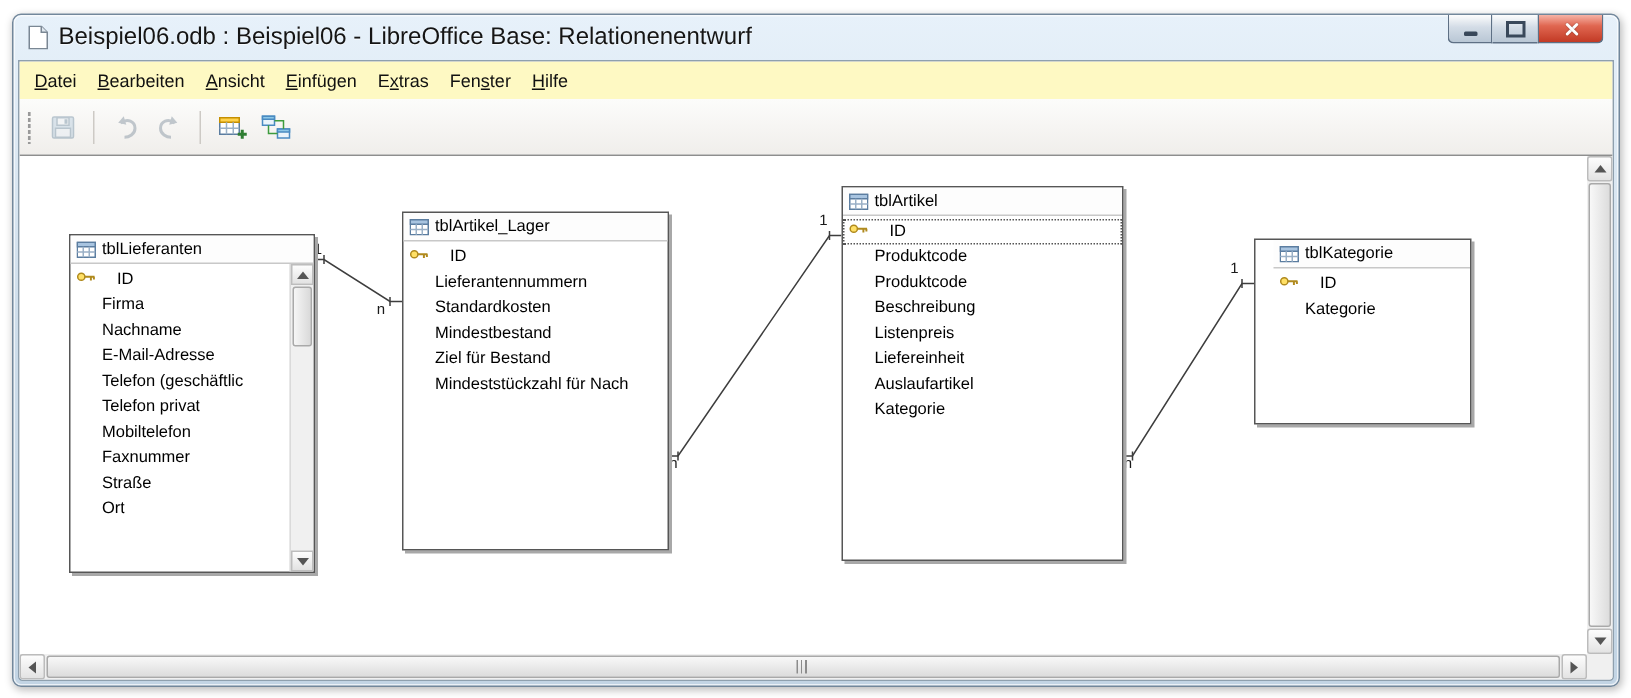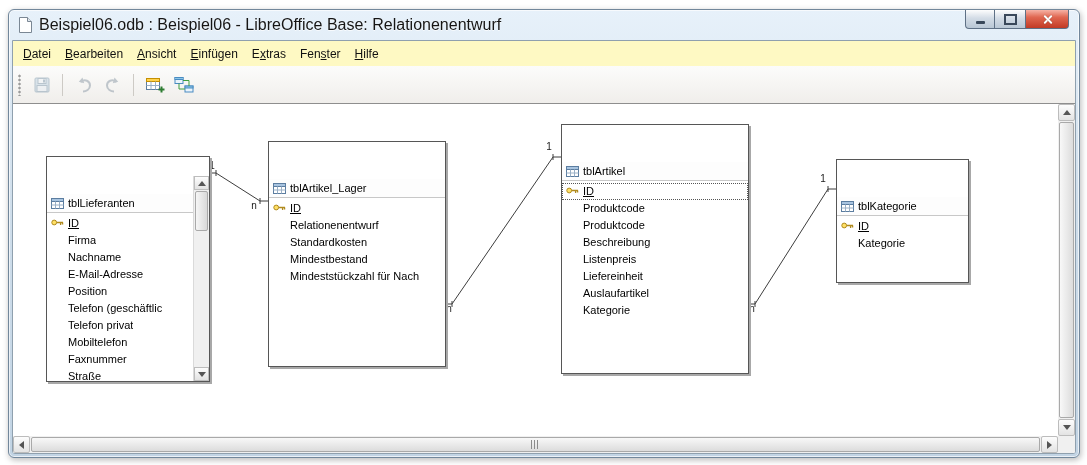--- a/index.html
+++ b/index.html
@@ -50,27 +50,27 @@
   .canvas{flex:1;position:relative;background:#fff;border-top:1px solid #8e8e8e;}
   .design{position:absolute;left:0;top:0;right:17px;bottom:17px;overflow:hidden;}
   .rel-lines{position:absolute;left:0;top:0;width:100%;height:100%;}
   .rline{stroke:#3d3d3d;stroke-width:1;fill:none;}
   .rlabel{font-family:"Liberation Sans",sans-serif;font-size:10px;fill:#1a1a1a;}
 
   
   .table-box{position:absolute;background:#fff;border:1px solid #565656;
     box-shadow:2px 2px 0 #a8a8a8;font-size:11px;overflow:hidden;}
   .tb-header{height:18px;display:flex;align-items:center;gap:4px;padding:0 4px;
-    border-bottom:1px solid #c8c8c8;background:#fdfdfd;white-space:nowrap;margin-top:37px;}
+    border-bottom:1px solid #c8c8c8;background:#fdfdfd;white-space:nowrap;}
   .tb-name{color:#000;}
   .fields{padding-top:2px;}
   .fields.scrolled{margin-right:15px;}
   .field{height:17px;line-height:17px;white-space:nowrap;display:flex;align-items:center;
     overflow:hidden;}
-  .field.key{padding-left:4px;gap:4px;text-decoration:underline;}
+  .field.key{padding-left:4px;gap:14px;}
   .field.plain{padding-left:21px;}
   .field.selected{outline:1px dotted #555;outline-offset:-1px;}
   .fname{overflow:hidden;}
 
   
   .inner-scroll{position:absolute;right:0;top:19px;bottom:0;width:15px;background:#f0f0f0;
     border-left:1px solid #dadada;}
   .isb-btn{position:absolute;left:0;width:15px;height:14px;box-sizing:border-box;
     background:linear-gradient(#fdfdfd,#e2e2e2);border:1px solid #bdbdbd;
     display:flex;align-items:center;justify-content:center;}
@@ -99,21 +99,21 @@
     background:repeating-linear-gradient(90deg,#8c8c8c 0 1px,transparent 1px 3px);}
   .tri-up{width:0;height:0;border-left:4px solid transparent;border-right:4px solid transparent;border-bottom:5px solid #555;}
   .tri-down{width:0;height:0;border-left:4px solid transparent;border-right:4px solid transparent;border-top:5px solid #555;}
   .tri-left{width:0;height:0;border-top:4px solid transparent;border-bottom:4px solid transparent;border-right:5px solid #555;}
   .tri-right{width:0;height:0;border-top:4px solid transparent;border-bottom:4px solid transparent;border-left:5px solid #555;}
 
   
   #t0{left:33px;top:52px;width:162px;height:224px;}
   #t1{left:255px;top:37px;width:176px;height:224px;}
   #t2{left:548px;top:20px;width:186px;height:248px;}
-  #t3{left:823px;top:55px;width:131px;height:122px;}
+  #t3{left:823px;top:55px;width:131px;height:122px;padding-left:12px;}
 </style>
 </head>
 <body>
 
 <div class="window">
 
   <div class="titlebar">
     <span class="doc-icon">
       <svg width="15" height="16" viewBox="0 0 15 16">
         <path d="M1.5 0.5 H9.5 L13.5 4.5 V15.5 H1.5 Z" fill="#ffffff" stroke="#7a8794"></path>
@@ -230,23 +230,20 @@
             <div class="field plain">
                 <span class="fname">Firma</span>
               </div>
             <div class="field plain">
                 <span class="fname">Nachname</span>
               </div>
             <div class="field plain">
                 <span class="fname">E-Mail-Adresse</span>
               </div>
             <div class="field plain">
-                <span class="fname">Position</span>
-              </div>
-            <div class="field plain">
                 <span class="fname">Telefon (geschäftlic</span>
               </div>
             <div class="field plain">
                 <span class="fname">Telefon privat</span>
               </div>
             <div class="field plain">
                 <span class="fname">Mobiltelefon</span>
               </div>
             <div class="field plain">
                 <span class="fname">Faxnummer</span>
@@ -280,27 +277,30 @@
           </div>
           <div class="fields">
             <div class="field key">
                 <span><svg width="13" height="9" viewBox="0 0 13 9">
                     <circle cx="3.2" cy="4.5" r="2.4" fill="#ffe066" stroke="#b08a1e"></circle>
                     <path d="M5.6 4.5 H12 M9.6 4.5 V7 M11.6 4.5 V6.4" stroke="#b08a1e" stroke-width="1.3" fill="none"></path>
                   </svg></span>
                 <span class="fname">ID</span>
               </div>
             <div class="field plain">
-                <span class="fname">Relationenentwurf</span>
+                <span class="fname">Lieferantennummern</span>
               </div>
             <div class="field plain">
                 <span class="fname">Standardkosten</span>
               </div>
             <div class="field plain">
                 <span class="fname">Mindestbestand</span>
+              </div>
+            <div class="field plain">
+                <span class="fname">Ziel für Bestand</span>
               </div>
             <div class="field plain">
                 <span class="fname">Mindeststückzahl für Nach</span>
               </div>
           </div>
         </div>
 
         <div class="table-box" id="t2">
           <div class="tb-header">
             <svg width="13" height="11" viewBox="0 0 13 11">

